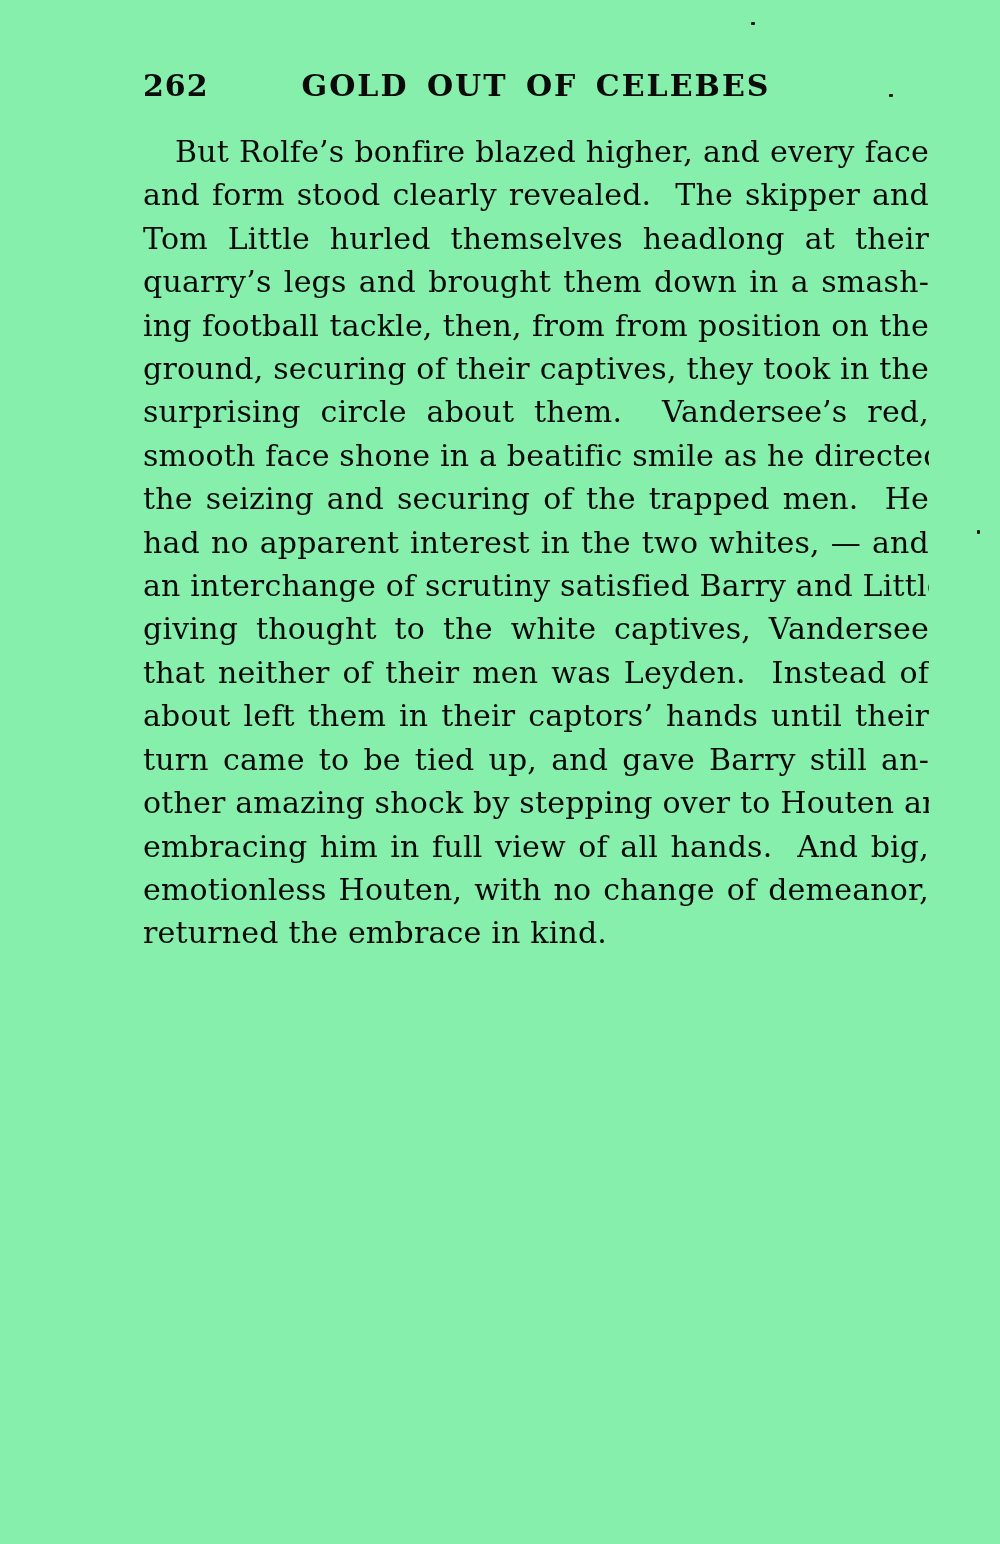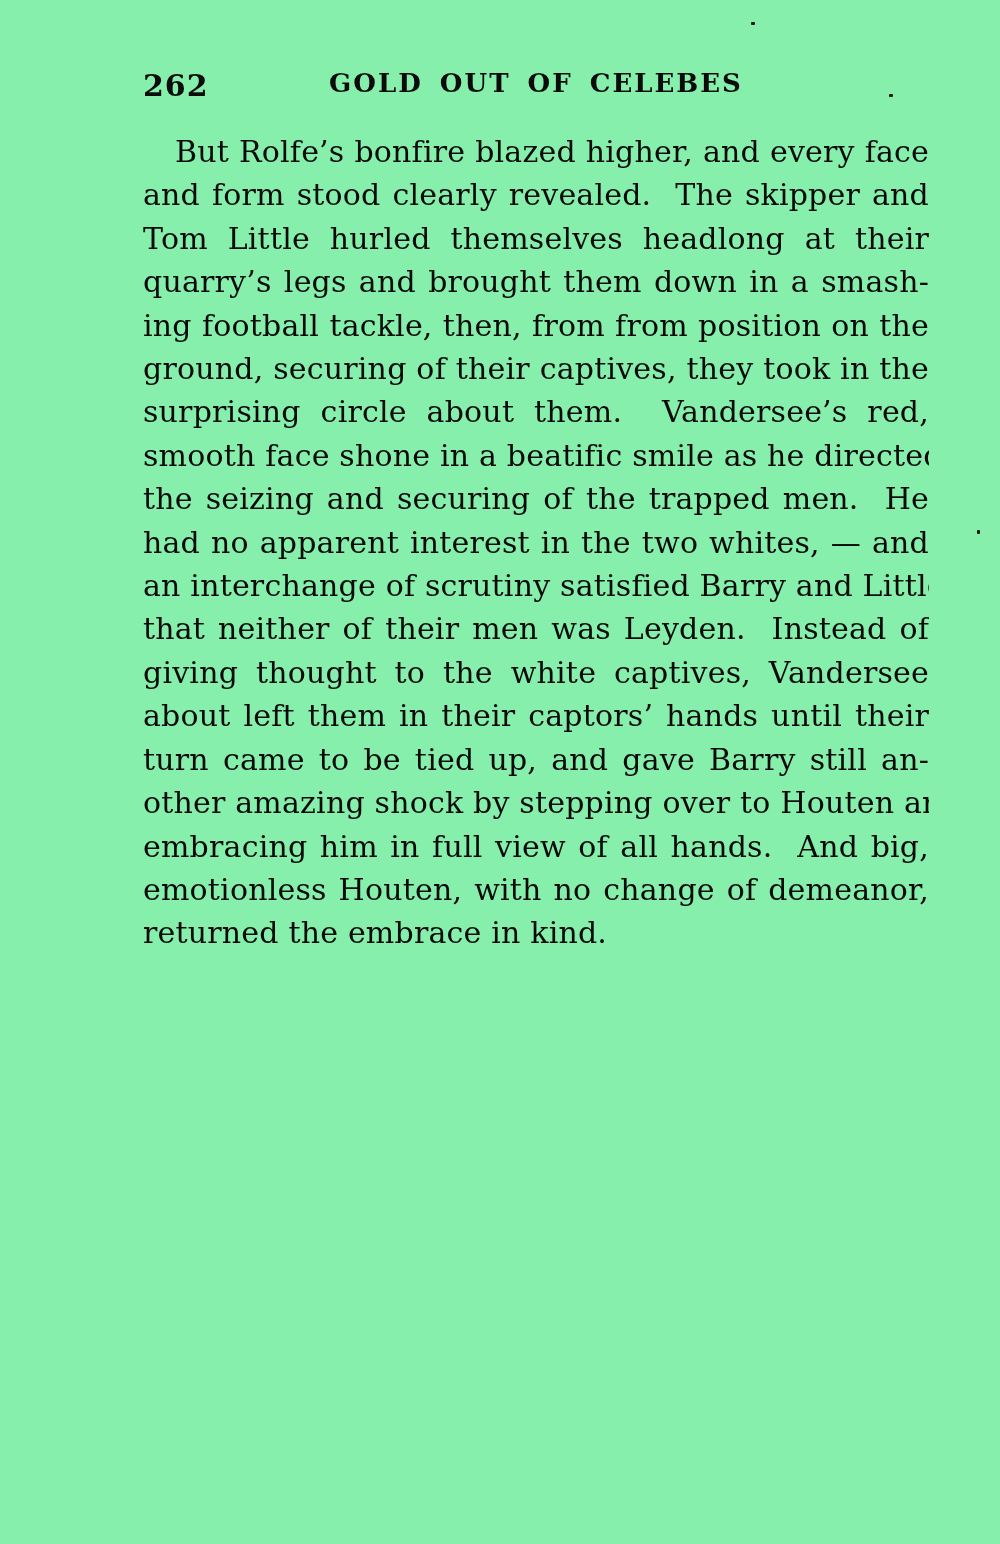--- a/index.html
+++ b/index.html
@@ -30,21 +30,21 @@
     font-size: 30px;
     font-weight: bold;
     letter-spacing: 1px;
   }
   .running-title {
     position: absolute;
     left: 0;
     right: 0;
     top: 0;
     text-align: center;
-    font-size: 26px;
+    font-size: 30px;
     font-weight: bold;
     letter-spacing: 2px;
     word-spacing: 6px;
   }
   .body-text {
     position: absolute;
     left: 143px;
     top: 130px;
     width: 786px;
     font-size: 30px;
@@ -87,22 +87,22 @@
     <div class="text-line">and form stood clearly revealed.&nbsp; The skipper and</div>
     <div class="text-line">Tom Little hurled themselves headlong at their</div>
     <div class="text-line">quarry’s legs and brought them down in a smash-</div>
     <div class="text-line">ing football tackle, then, from from position on the</div>
     <div class="text-line">ground, securing of their captives, they took in the</div>
     <div class="text-line">surprising circle about them.&nbsp; Vandersee’s red,</div>
     <div class="text-line">smooth face shone in a beatific smile as he directed</div>
     <div class="text-line">the seizing and securing of the trapped men.&nbsp; He</div>
     <div class="text-line">had no apparent interest in the two whites, — and</div>
     <div class="text-line">an interchange of scrutiny satisfied Barry and Little</div>
+    <div class="text-line">giving thought to the white captives, Vandersee</div>
     <div class="text-line">that neither of their men was Leyden.&nbsp; Instead of</div>
-    <div class="text-line">giving thought to the white captives, Vandersee</div>
     <div class="text-line">about left them in their captors’ hands until their</div>
     <div class="text-line">turn came to be tied up, and gave Barry still an-</div>
     <div class="text-line">other amazing shock by stepping over to Houten and</div>
     <div class="text-line">embracing him in full view of all hands.&nbsp; And big,</div>
     <div class="text-line">emotionless Houten, with no change of demeanor,</div>
     <div class="text-line last">returned the embrace in kind.</div>
   </div>
 
   <div class="speck s1"></div>
   <div class="speck s2"></div>

